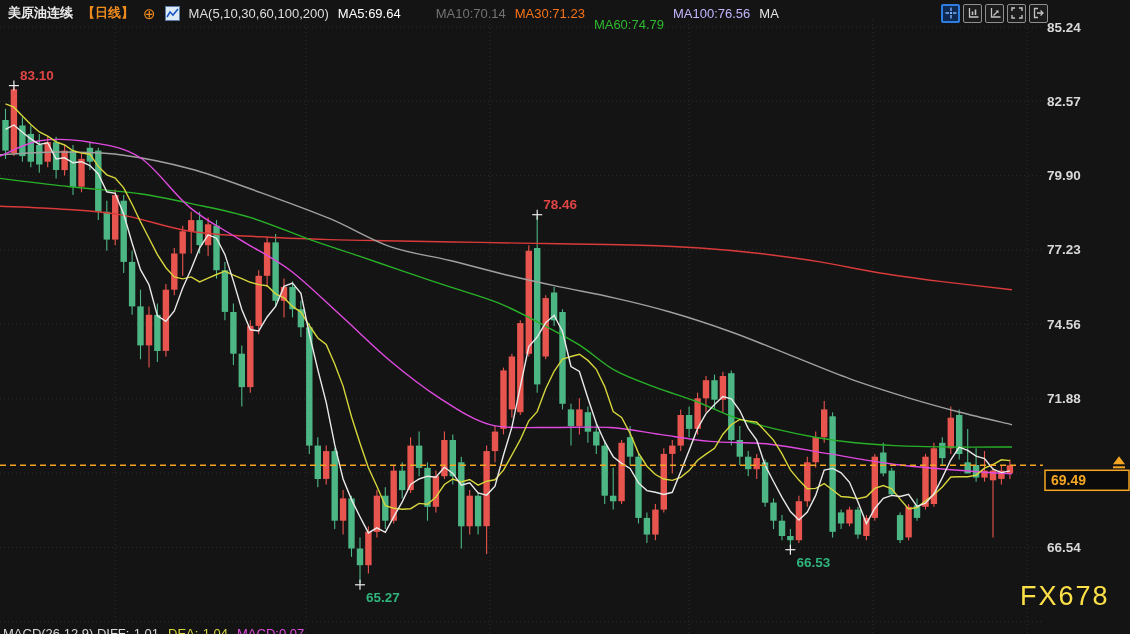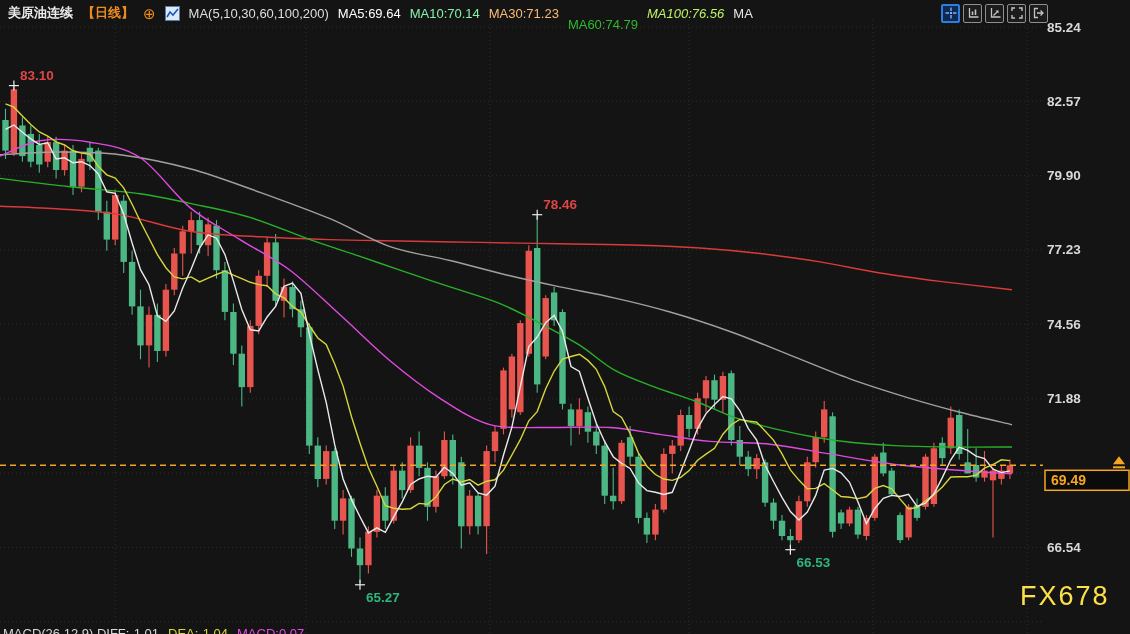--- a/index.html
+++ b/index.html
@@ -335,24 +335,24 @@
   <span class="period">【日线】</span>
   <span class="addbtn">⊕</span>
   <span class="chart-ico">
     <svg width="15" height="15" viewBox="0 0 15 15">
       <rect x="0.5" y="0.5" width="14" height="14" fill="#dce9f7" stroke="#5b7ba6"></rect>
       <polyline points="2,11 5,6 8,9 13,3" fill="none" stroke="#1a57c2" stroke-width="1.6"></polyline>
     </svg>
   </span>
   <span class="magroup">MA(5,10,30,60,100,200)</span>
   <span class="ma-item" style="color: #ffffff;">MA5:69.64</span>
-  <span class="ma-item" style="color: #86efac;">MA10:70.14</span>
-  <span class="ma-item" style="color: #fdba74;">MA30:71.23</span>
+  <span class="ma-item" style="color: #737373; margin-left: 26px;">MA10:70.14</span>
+  <span class="ma-item" style="color: #f97316;">MA30:71.23</span>
   <span class="ma-item" style="color: rgb(45, 184, 45); margin-top: 22px;">MA60:74.79</span>
-  <span class="ma-item" style="color: #bef264; font-style: italic;">MA100:76.56</span>
+  <span class="ma-item" style="color: #c4b5fd;">MA100:76.56</span>
   <span class="ma-item" style="color: #e5e5e5;">MA</span>
 
   <div class="toolbar">
     <div class="tbtn active">
       <svg width="12" height="12" viewBox="0 0 12 12">
         <path d="M6 0.5v3.5M6 8v3.5M0.5 6h3.5M8 6h3.5" stroke="#7fb3ff" stroke-width="1.4" fill="none"></path>
         <rect x="5" y="5" width="2" height="2" fill="#7fb3ff"></rect>
       </svg>
     </div>
     <div class="tbtn">

